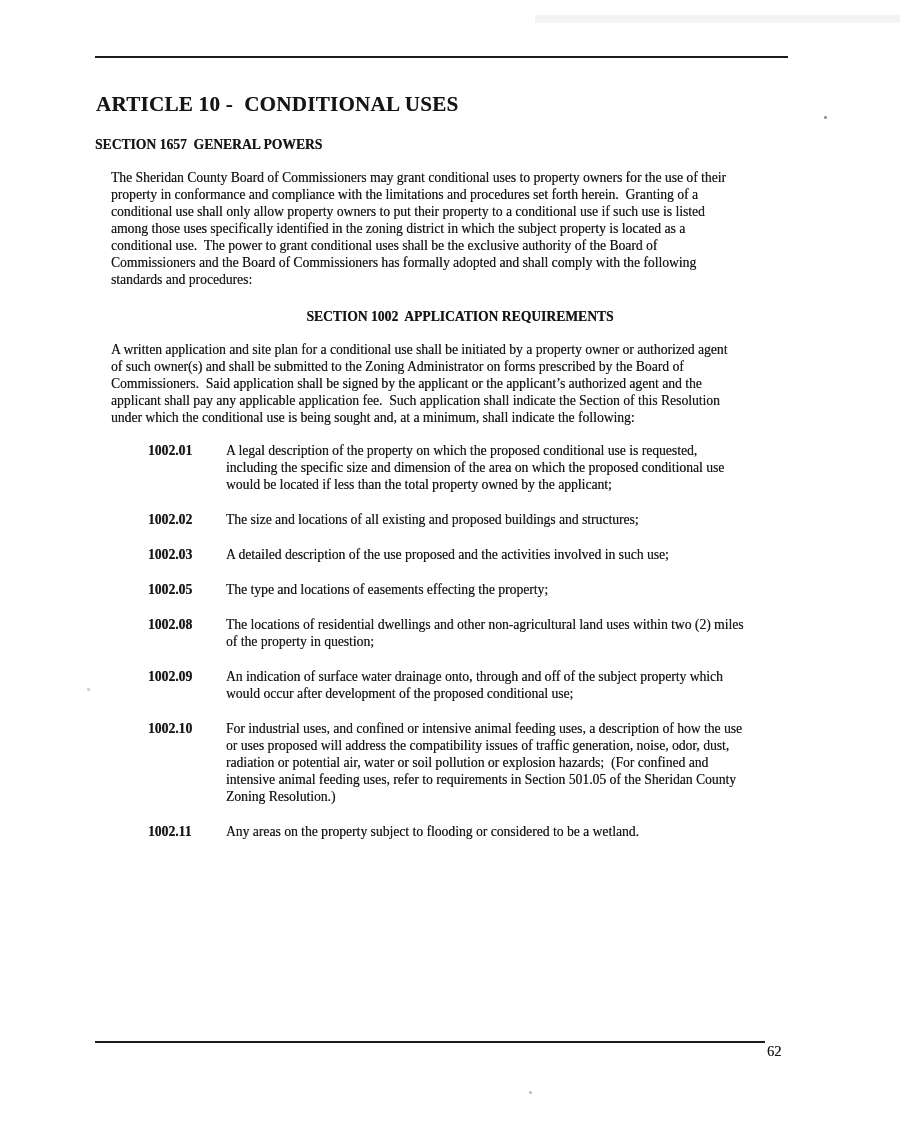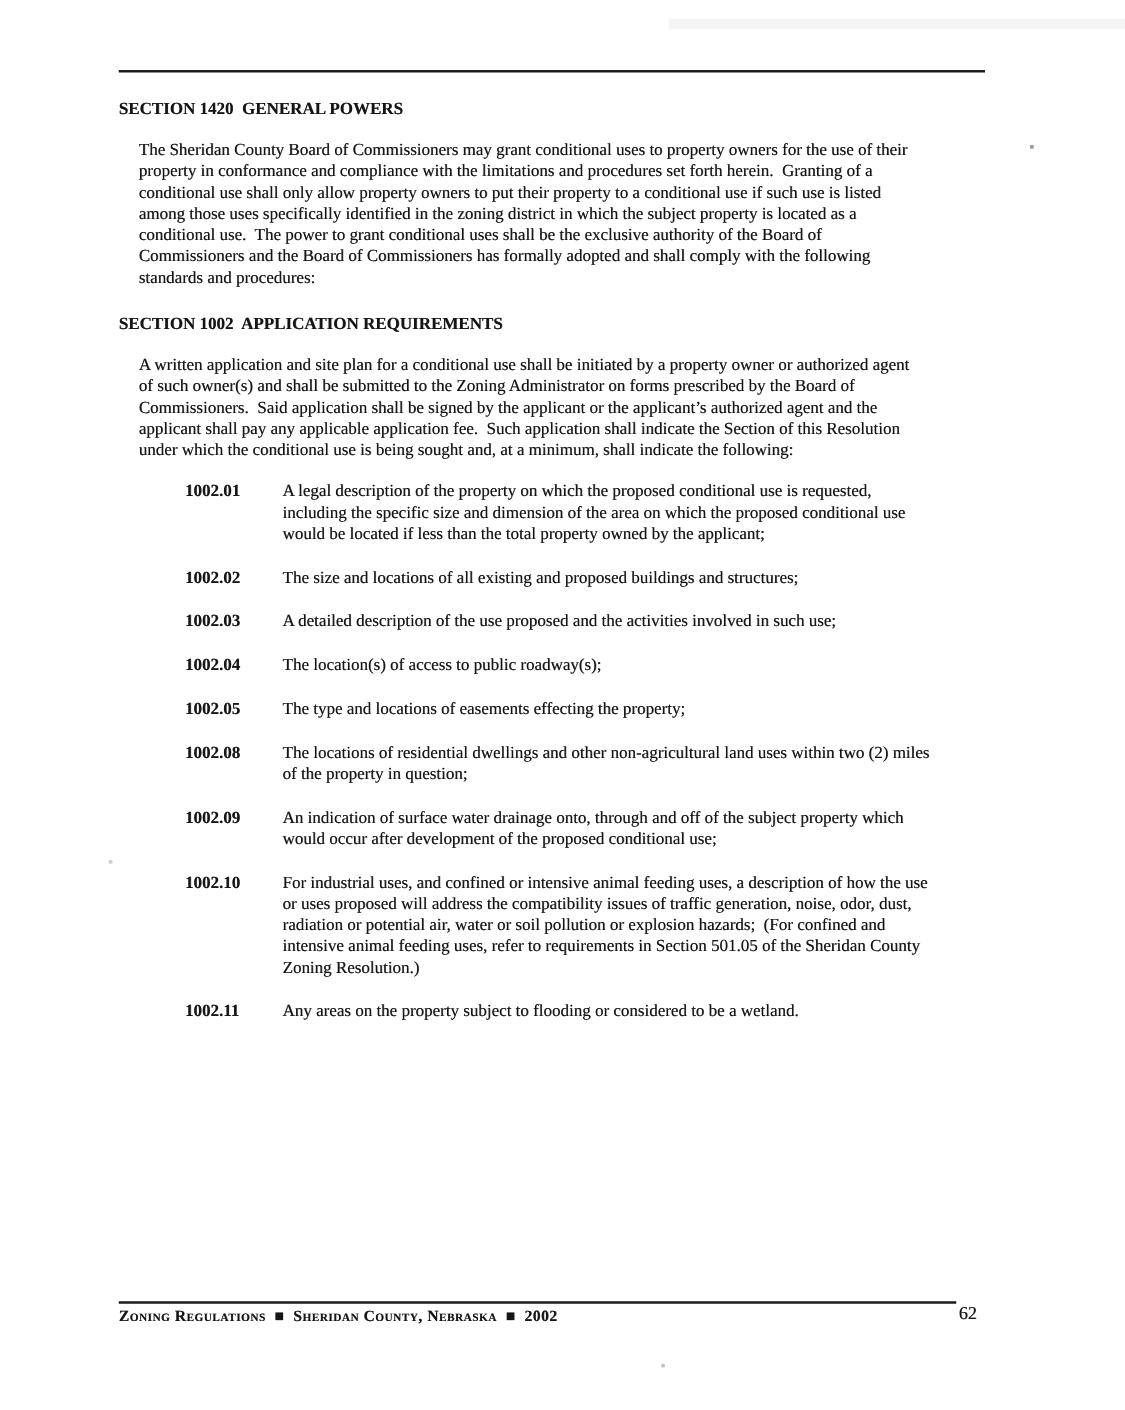--- a/index.html
+++ b/index.html
@@ -38,21 +38,21 @@
     letter-spacing: 0.3px;
     white-space: pre-wrap;
   }
   .section-heading {
     margin: 19px 0 0 0;
     font-size: 13.6px;
     line-height: 17px;
     font-weight: bold;
     white-space: pre-wrap;
   }
-  .section-heading.second { margin-top: 20px; }
+  .section-heading.second { margin-top: 20px; text-align: center; }
   .section-body {
     margin: 16px;
     font-size: 13.6px;
     line-height: 17px;
     white-space: pre-wrap;
   }
   .conditions-list { margin-top: 6px; }
   .list-item {
     display: flex;
     margin: 16px 0 0 53px;
@@ -106,23 +106,24 @@
 <div class="page">
 
   <div class="scan-band"></div>
   <div class="top-rule"></div>
   <div class="speck s1"></div>
   <div class="speck s2"></div>
   <div class="speck s3"></div>
 
   <div class="content">
 
+    <h1 class="article-title">ARTICLE 10 -  CONDITIONAL USES</h1>
 
     <section>
-      <h2 class="section-heading">SECTION 1420  GENERAL POWERS</h2>
+      <h2 class="section-heading">SECTION 1657  GENERAL POWERS</h2>
       <p class="section-body">The Sheridan County Board of Commissioners may grant conditional uses to property owners for the use of their
 property in conformance and compliance with the limitations and procedures set forth herein.  Granting of a
 conditional use shall only allow property owners to put their property to a conditional use if such use is listed
 among those uses specifically identified in the zoning district in which the subject property is located as a
 conditional use.  The power to grant conditional uses shall be the exclusive authority of the Board of
 Commissioners and the Board of Commissioners has formally adopted and shall comply with the following
 standards and procedures:</p>
     </section>
 
     <section>
@@ -145,24 +146,20 @@
         <div class="list-item">
           <span class="item-number">1002.02</span>
           <span class="item-text">The size and locations of all existing and proposed buildings and structures;</span>
         </div>
 
         <div class="list-item">
           <span class="item-number">1002.03</span>
           <span class="item-text">A detailed description of the use proposed and the activities involved in such use;</span>
         </div>
 
-        <div class="list-item">
-          <span class="item-number">1002.04</span>
-          <span class="item-text">The location(s) of access to public roadway(s);</span>
-        </div>
 
         <div class="list-item">
           <span class="item-number">1002.05</span>
           <span class="item-text">The type and locations of easements effecting the property;</span>
         </div>
 
 
 
         <div class="list-item">
           <span class="item-number">1002.08</span>
@@ -188,16 +185,15 @@
         <div class="list-item">
           <span class="item-number">1002.11</span>
           <span class="item-text">Any areas on the property subject to flooding or considered to be a wetland.</span>
         </div>
 
       </div>
     </section>
   </div>
 
   <div class="footer-rule"></div>
-  <div class="footer-text">Zoning Regulations  ■  Sheridan County, Nebraska  ■  2002</div>
   <div class="page-number">62</div>
 
 </div>
 
 </body></html>

